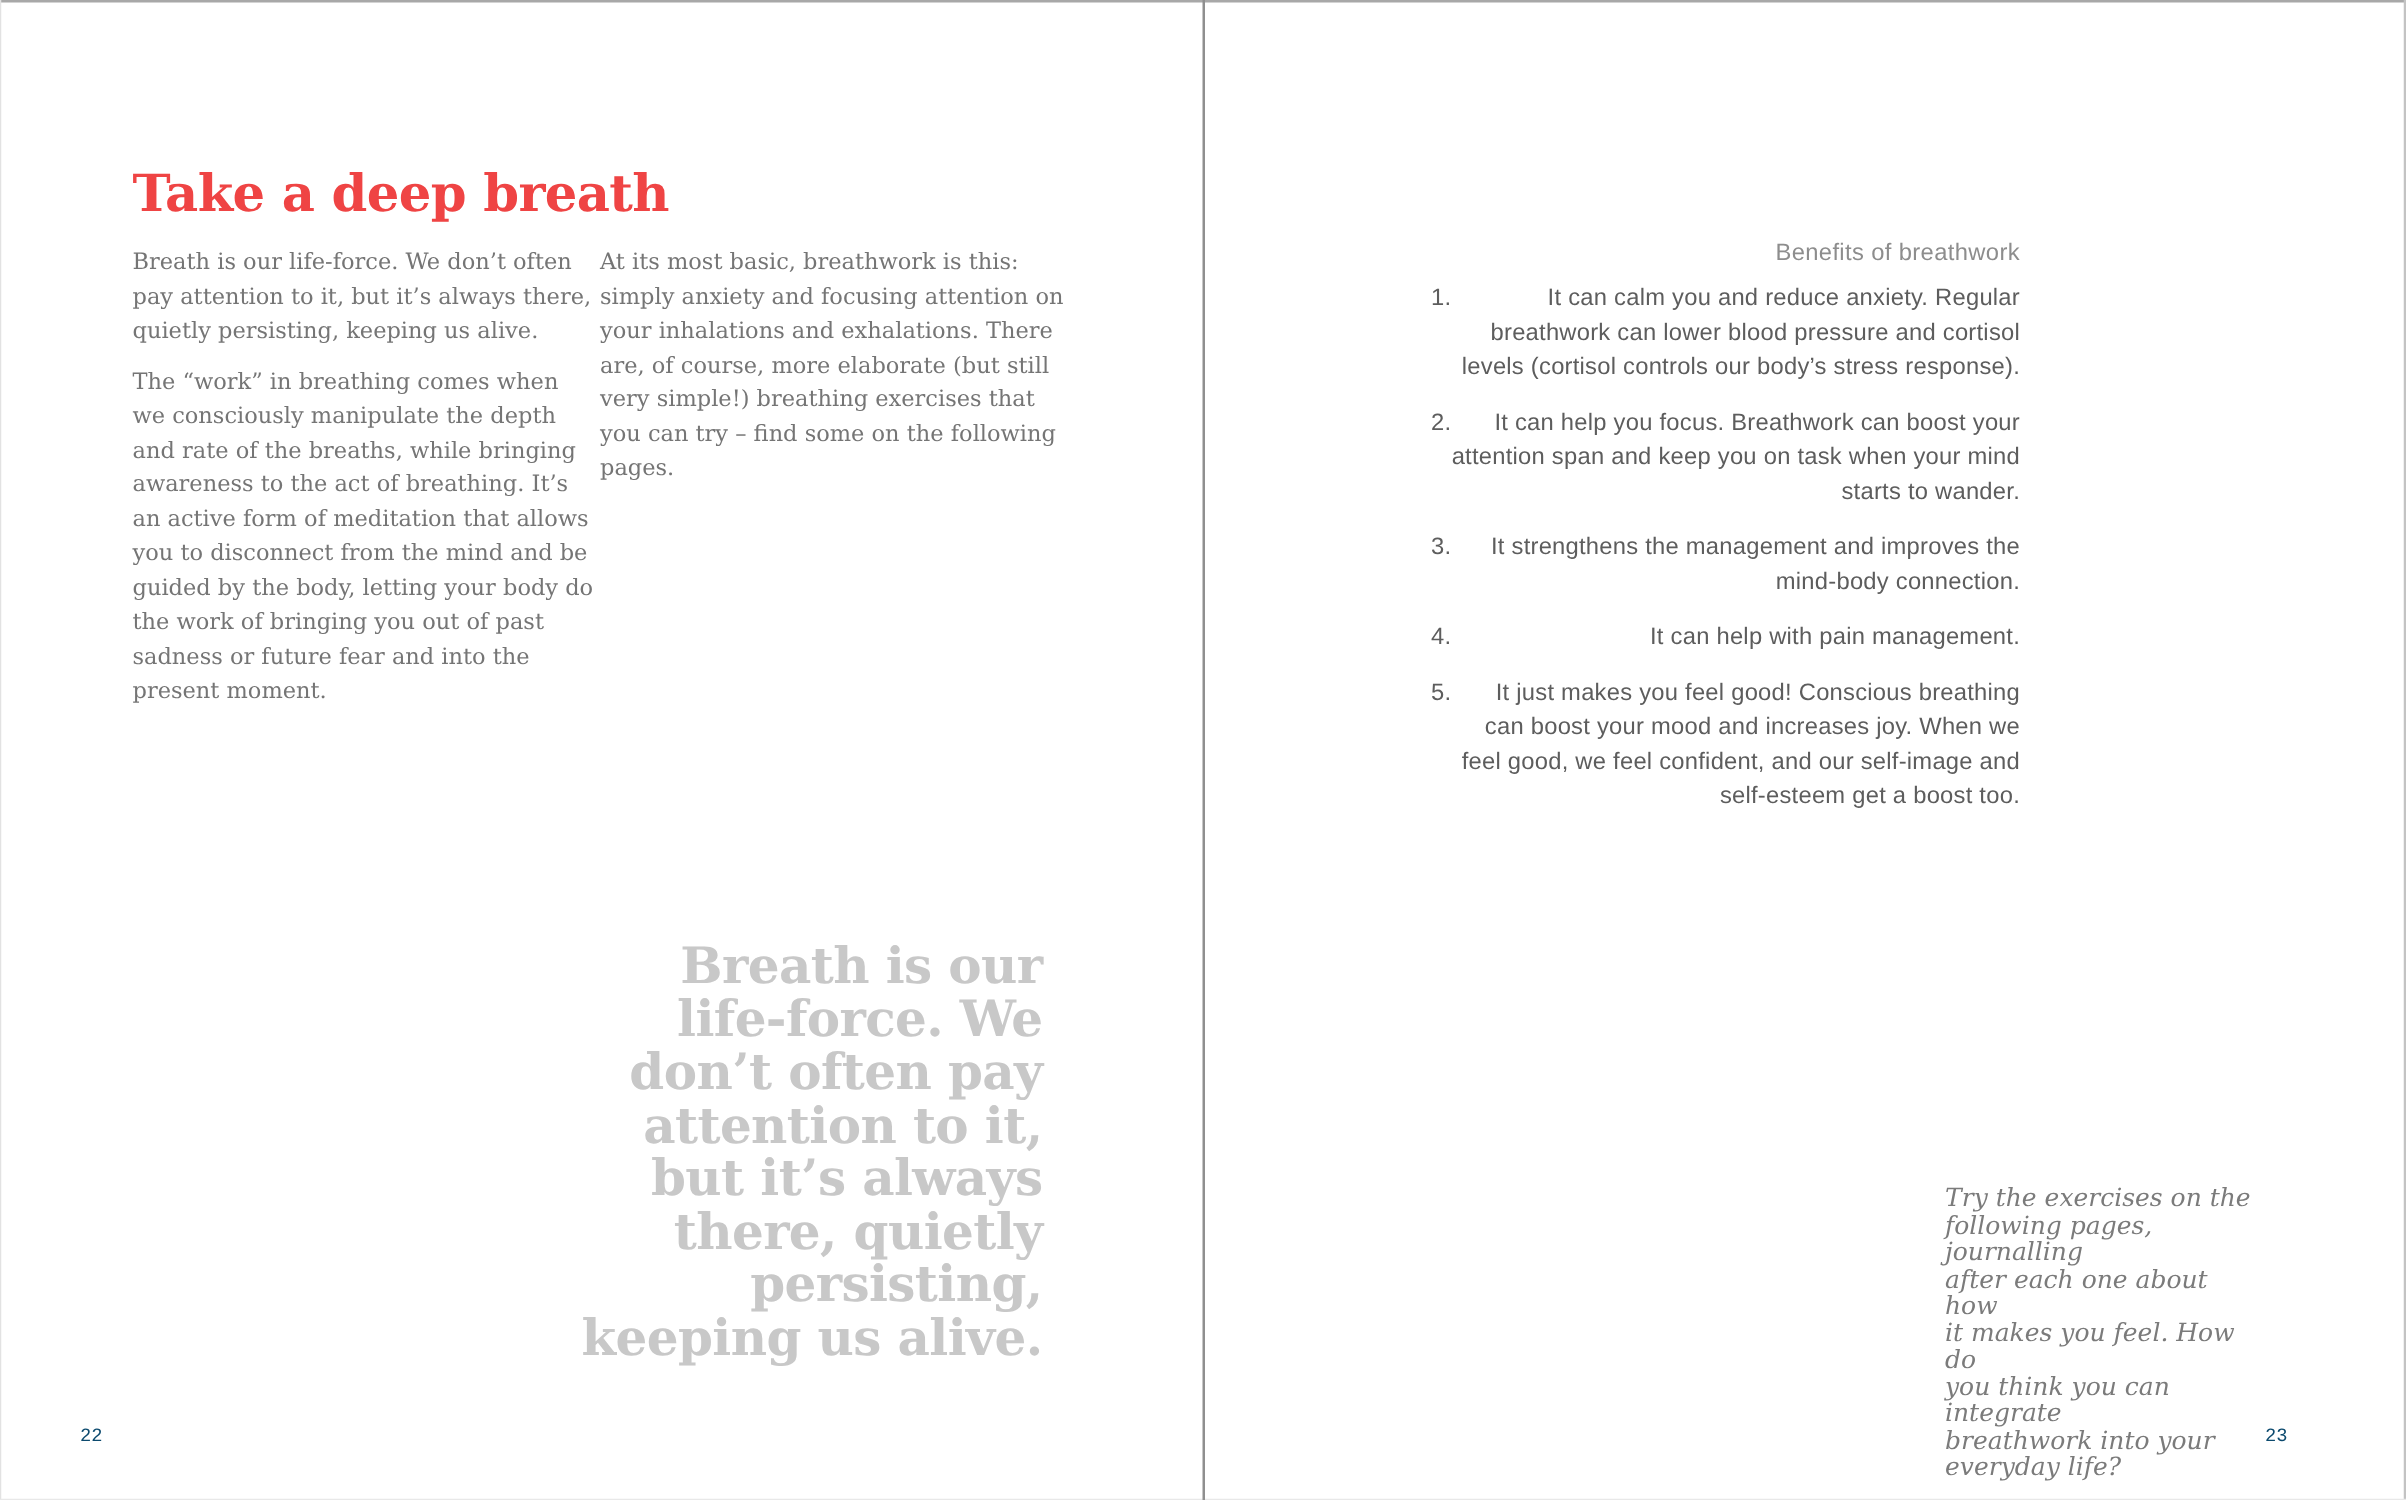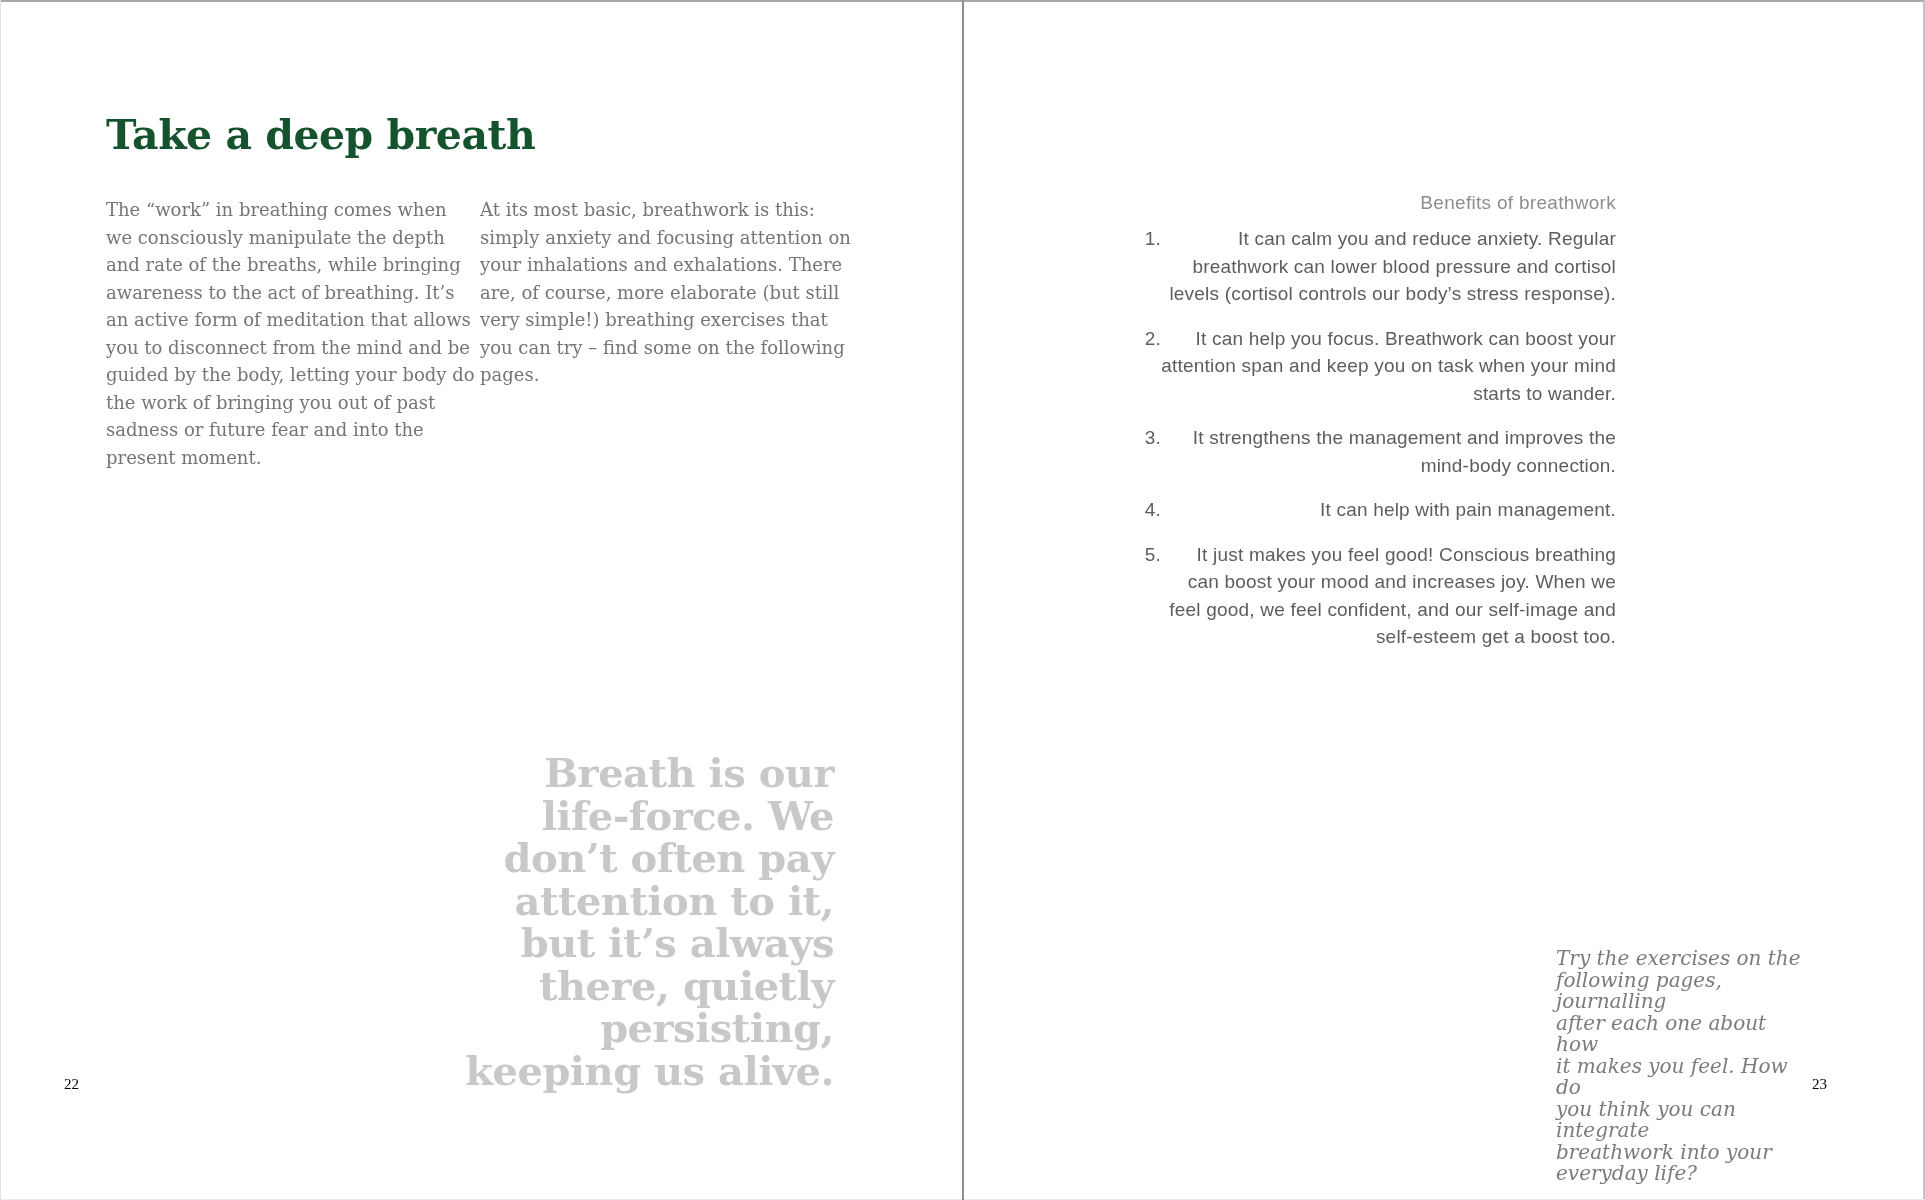--- a/index.html
+++ b/index.html
@@ -19,26 +19,26 @@
   .edge-top    { position: absolute; left: 0; top: 0; width: 100%; height: 2px; background: #a8a8a8; }
   .edge-right  { position: absolute; right: 0; top: 0; width: 2px; height: 100%; background: #c3c3c3; }
   .edge-left   { position: absolute; left: 0; top: 0; width: 1px; height: 100%; background: #e2e2e2; }
   .edge-bottom { position: absolute; left: 0; bottom: 0; width: 100%; height: 1px; background: #e8e8e8; }
   .gutter      { position: absolute; left: 962px; top: 0; width: 2px; height: 100%; background: #8f8f8f; }
 
   
   .page-title {
     position: absolute;
     left: 106px;
-    top: 84px;
+    top: 104px;
     font-family: "DejaVu Serif", serif;
     font-weight: 700;
     font-size: 41px;
     letter-spacing: -0.5px;
-    color: #14532d;
+    color: #ef4444;
     white-space: nowrap;
   }
   .col {
     position: absolute;
     top: 196px;
     width: 372px;
     font-size: 18px;
     line-height: 27.5px;
     color: #757575;
   }
@@ -97,43 +97,44 @@
     width: 250px;
     font-family: "DejaVu Serif", serif;
     font-style: italic;
     font-size: 20px;
     line-height: 21.5px;
     color: #7b7b7b;
   }
 
   .page-num {
     position: absolute;
-    top: 1076px;
-    font-family: Liberation Serif, serif;
+    top: 1141px;
+    font-family: Liberation Mono, monospace;
     font-size: 15px;
-    color: #000000;
+    color: #0c4a6e;
   }
   .page-num-left  { left: 64px; }
   .page-num-right { left: 1812px; }
 </style>
 </head>
 <body>
 
 <div id="spread">
 
   <div class="edge-top"></div>
   <div class="edge-left"></div>
   <div class="edge-right"></div>
   <div class="edge-bottom"></div>
   <div class="gutter"></div>
 
   <div>
     <h1 class="page-title">Take a deep breath</h1>
 
     <div class="col col-1" id="col1">
+        <p>Breath is our life-force. We don’t often pay attention to it, but it’s always there, quietly persisting, keeping us alive.</p>
         <p>The “work” in breathing comes when we consciously manipulate the depth and rate of the breaths, while bringing awareness to the act of breathing. It’s an active form of meditation that allows you to disconnect from the mind and be guided by the body, letting your body do the work of bringing you out of past sadness or future fear and into the present moment.</p>
       </div>
 
     <div class="col col-2" id="col2">
         <p>At its most basic, breathwork is this: simply anxiety and focusing attention on your inhalations and exhalations. There are, of course, more elaborate (but still very simple!) breathing exercises that you can try – find some on the following pages.</p>
       </div>
 
     <div class="pull-quote">Breath is our<br>life-force. We<br>don’t often pay<br>attention to it,<br>but it’s always<br>there, quietly<br>persisting,<br>keeping us alive.</div>
 
     <div class="page-num page-num-left">22</div>

